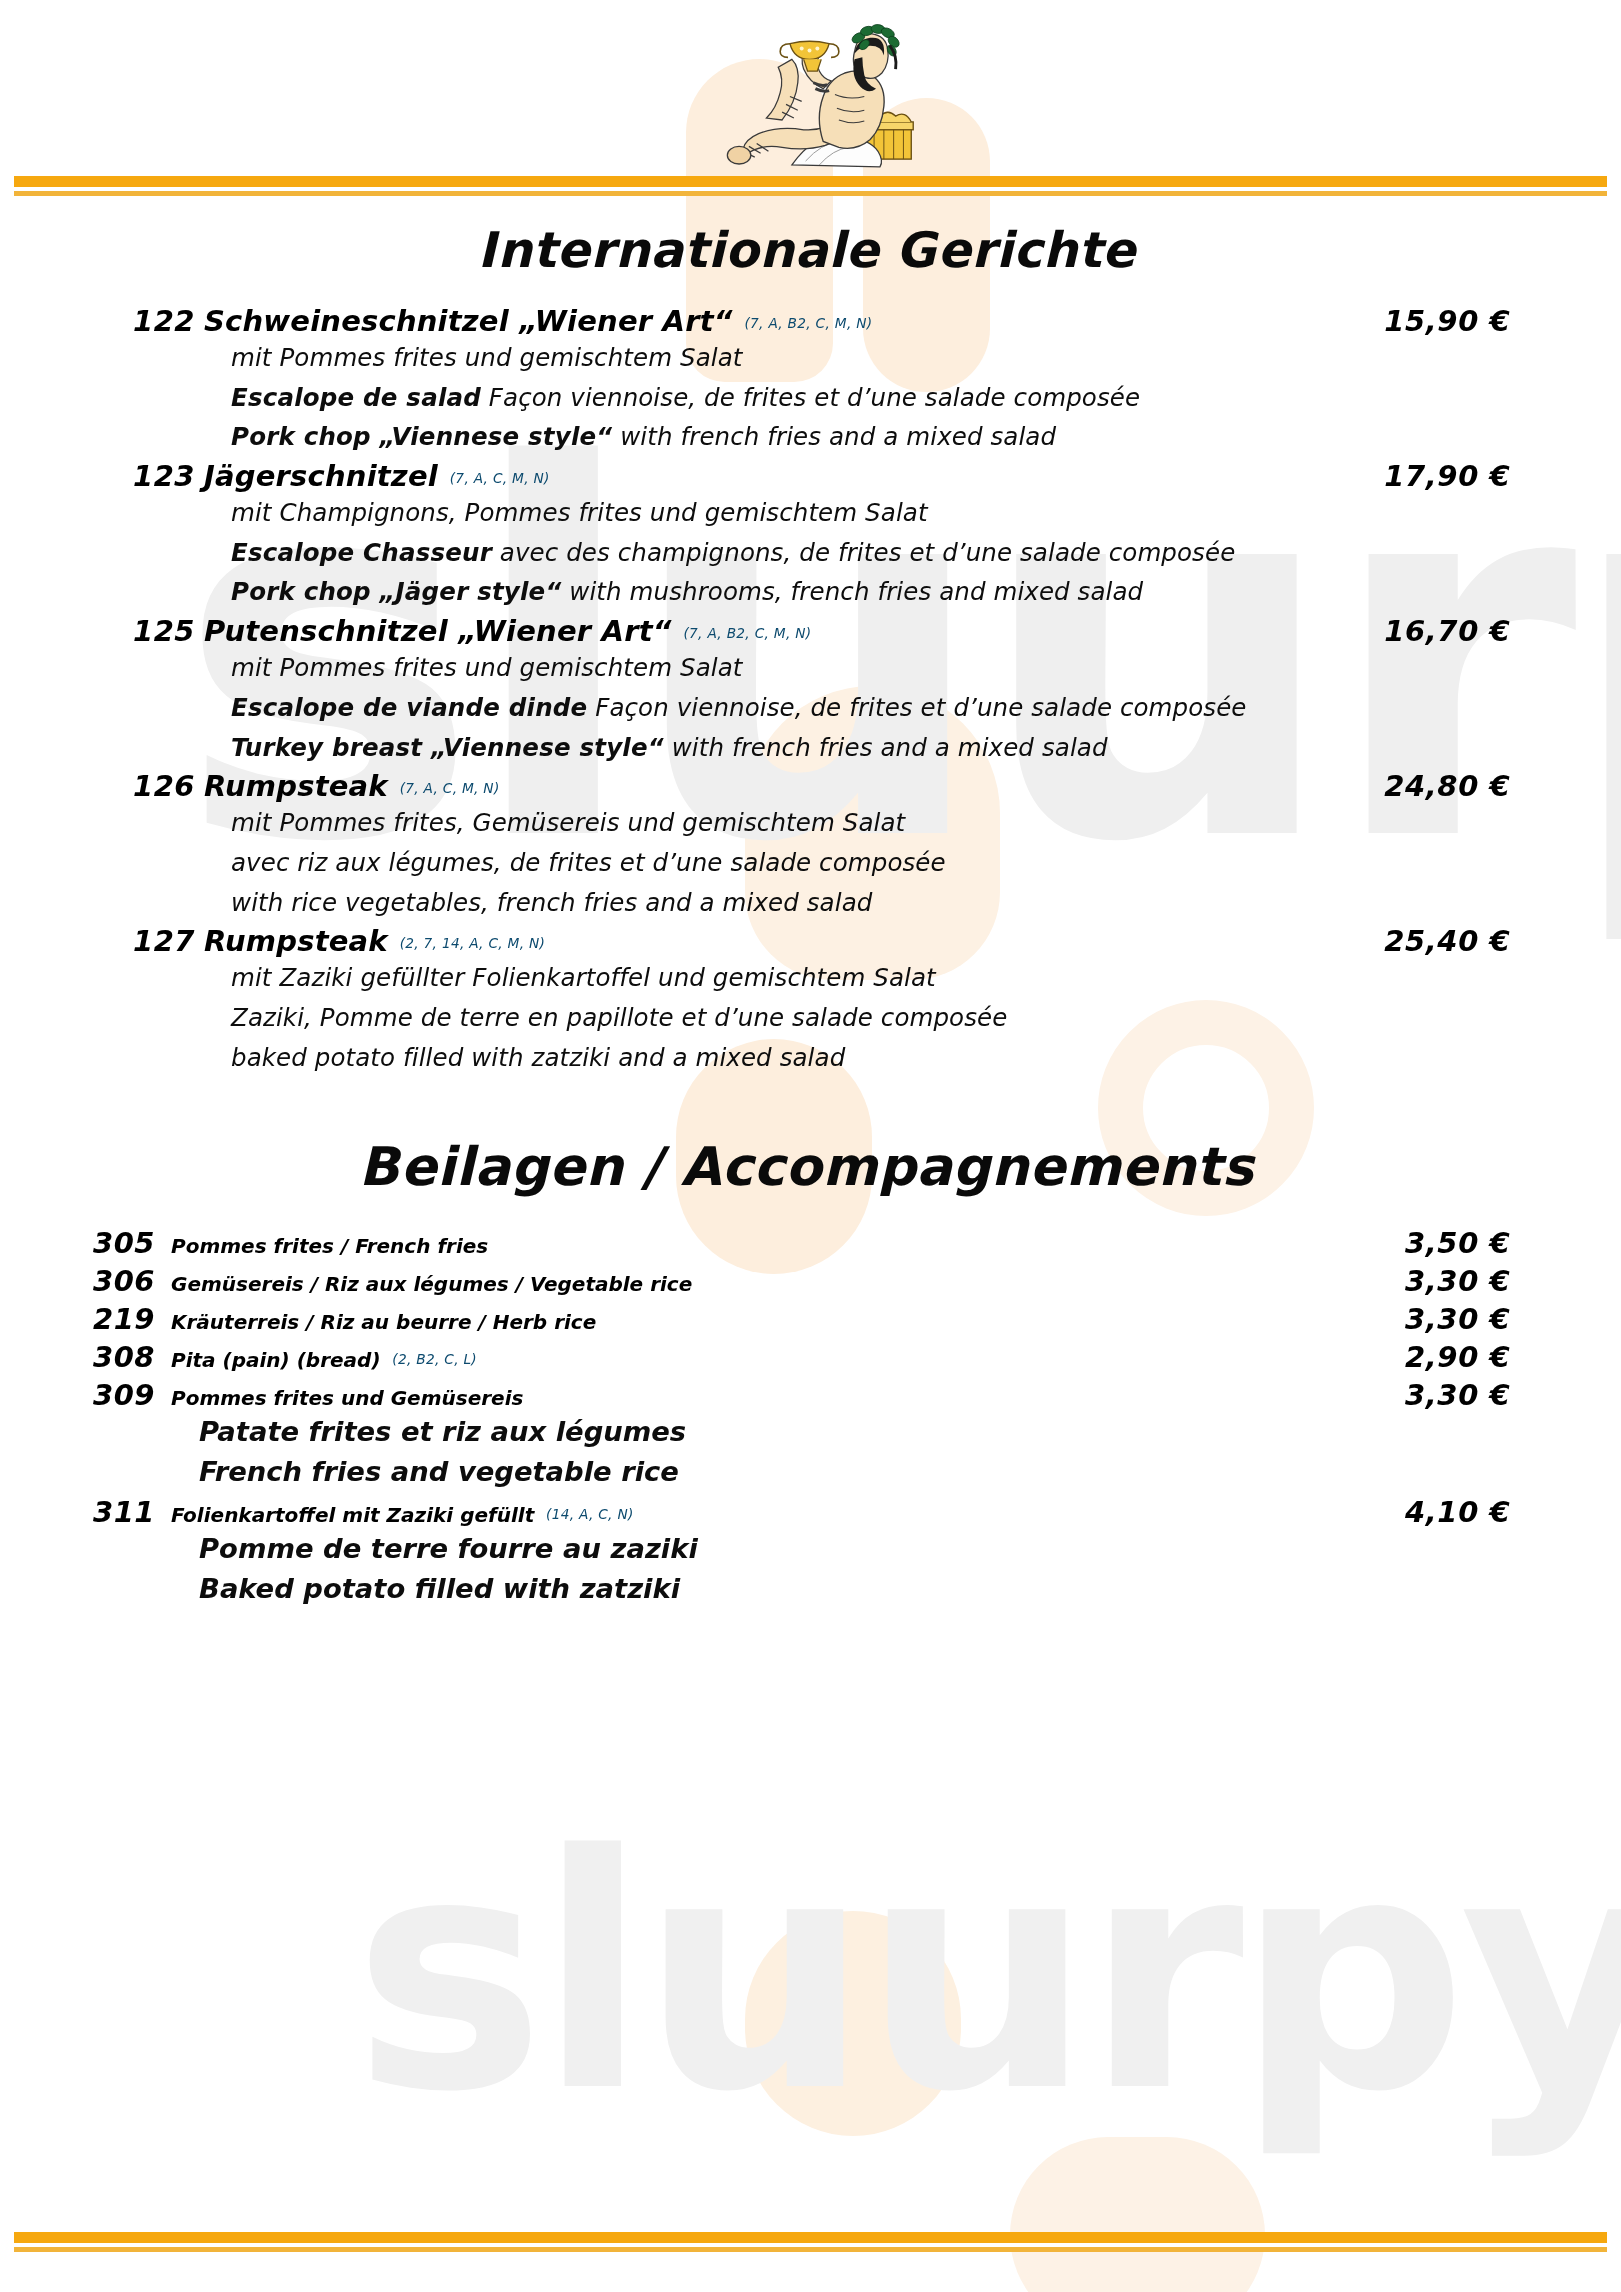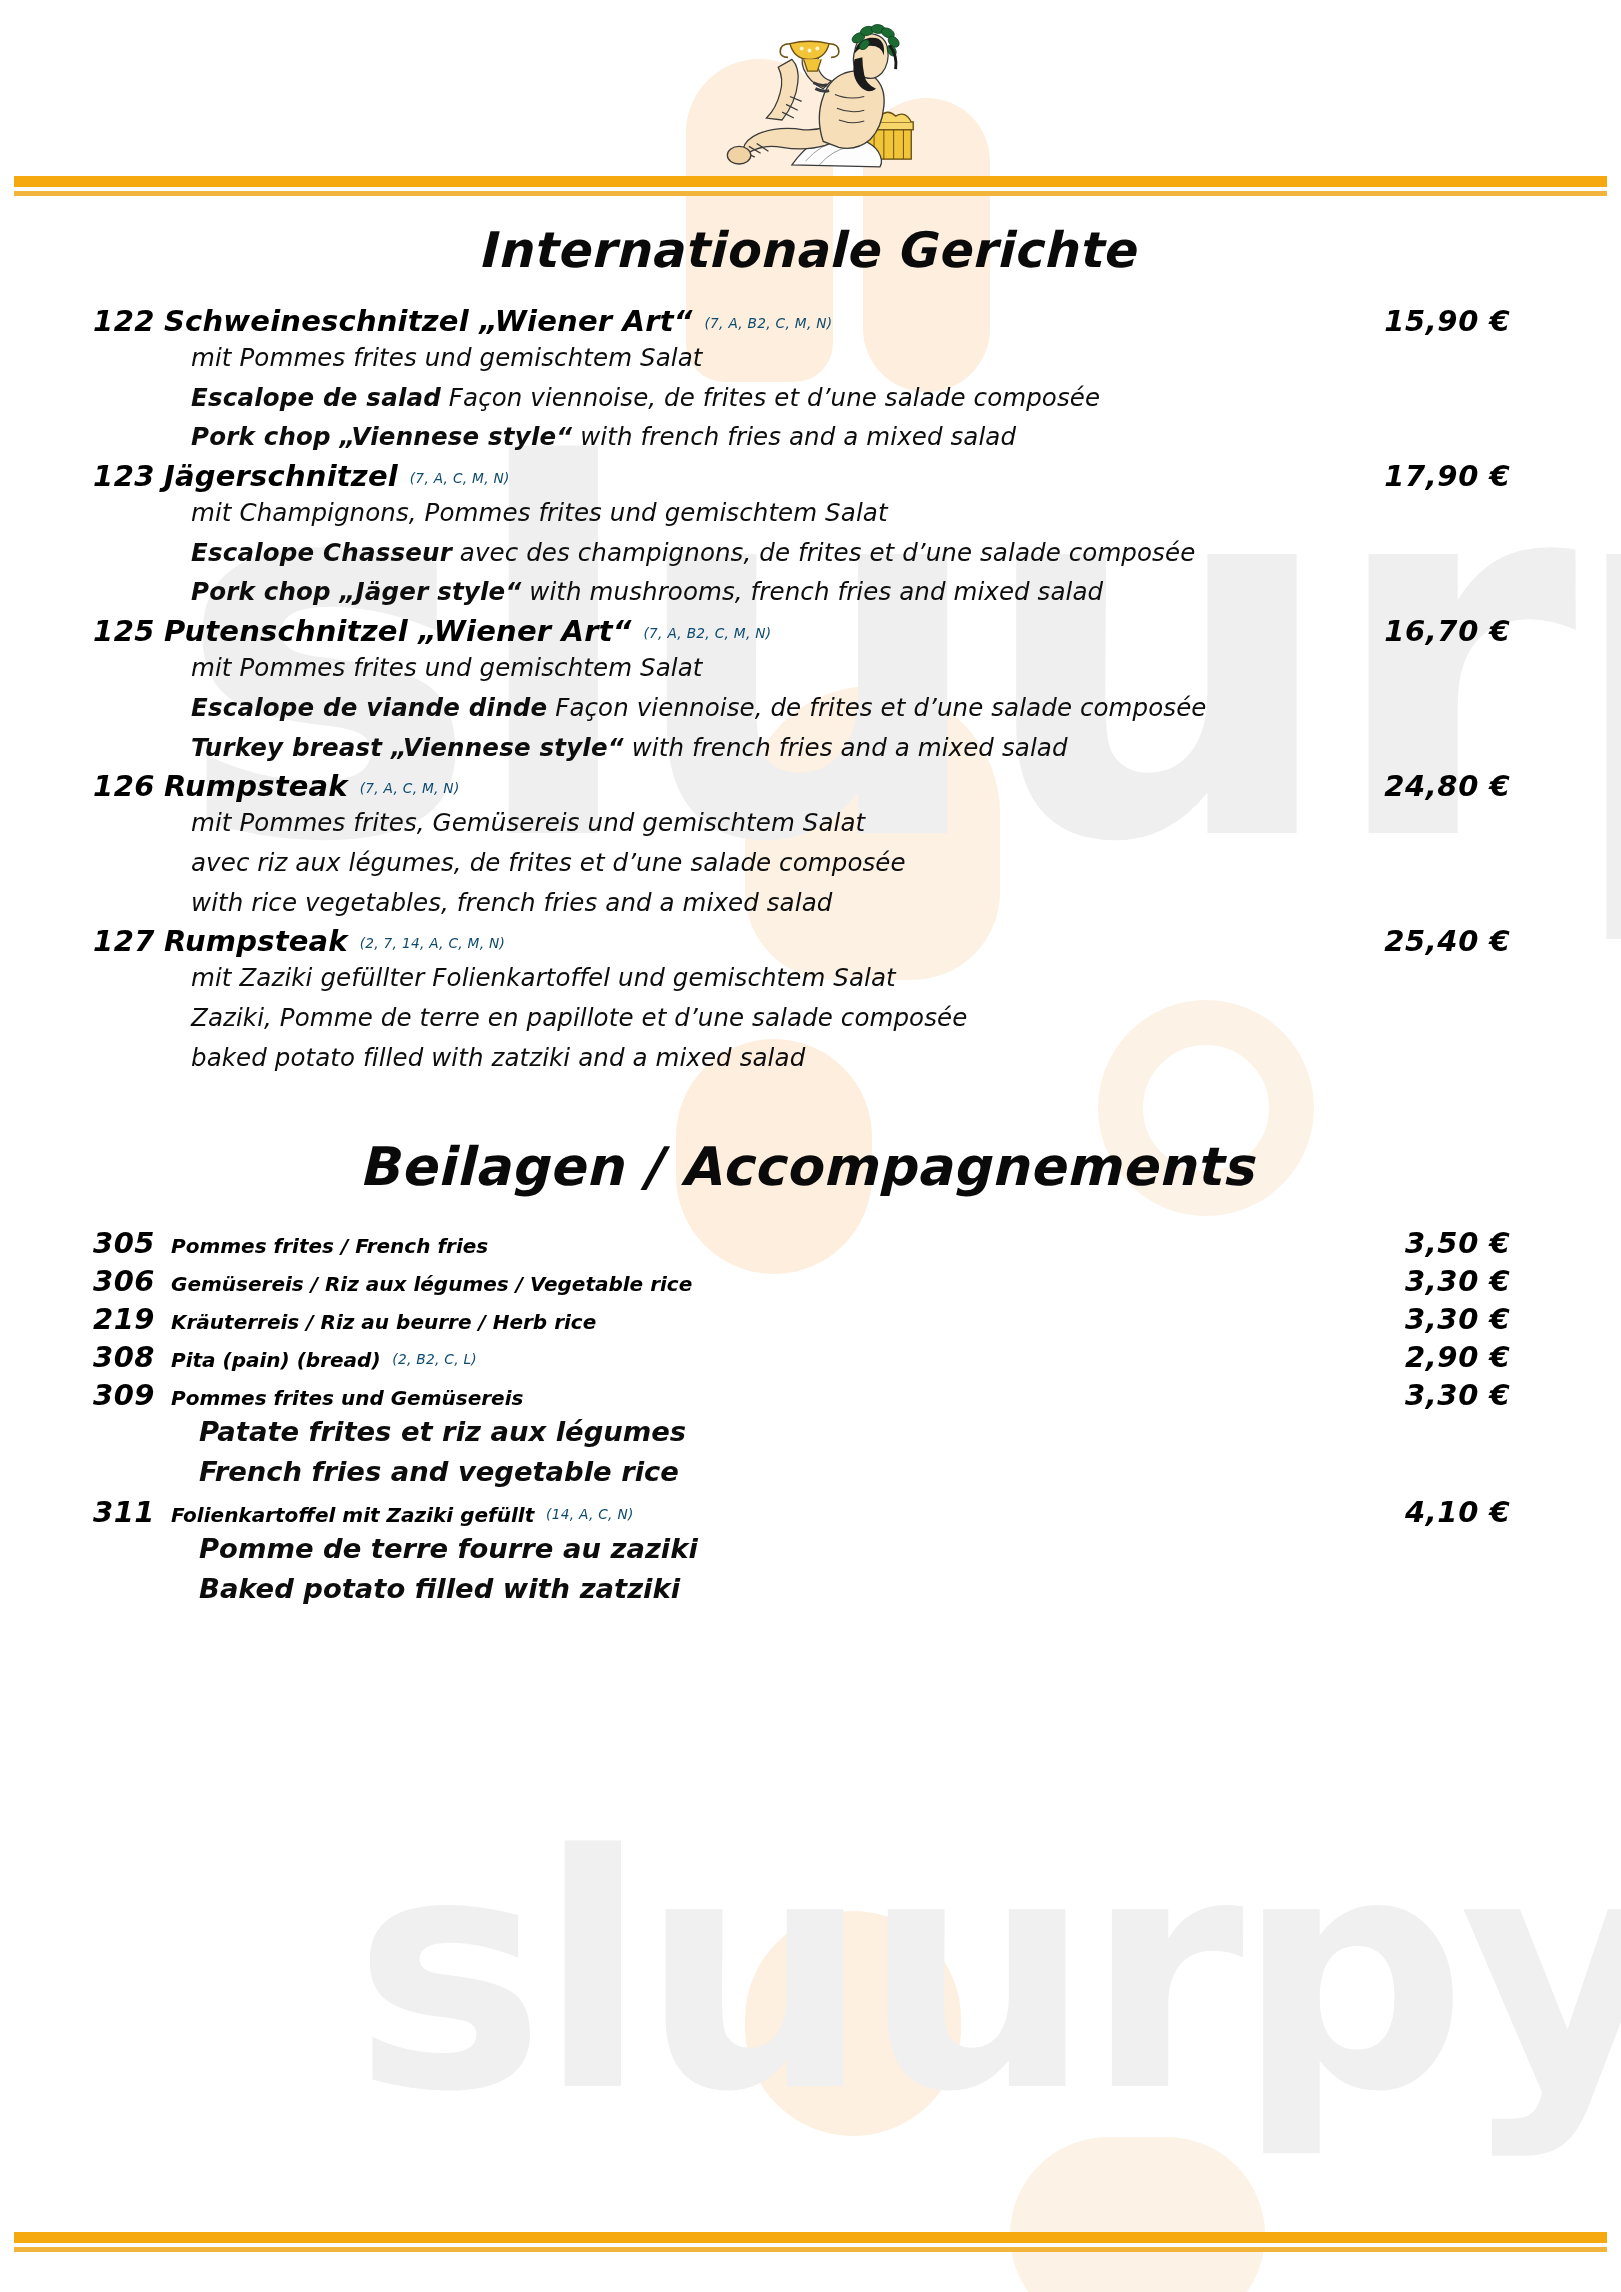--- a/index.html
+++ b/index.html
@@ -117,21 +117,21 @@
     transform:skewX(-2deg);
   }
   .section-title.second{
     font-size:53px;
     margin-top:59px;
     margin-bottom:29px;
   }
 
   .items{ padding:0 93px 0 93px; }
 
-  .item{ margin-bottom:2px; }
+  .item{ margin-bottom:2px;margin-left:40px; }
 
   .item-head{
     display:flex;
     align-items:baseline;
     white-space:nowrap;
   }
   .num{
     font-family:"DejaVu Sans", sans-serif;
     font-weight:700;
     font-size:29px;

